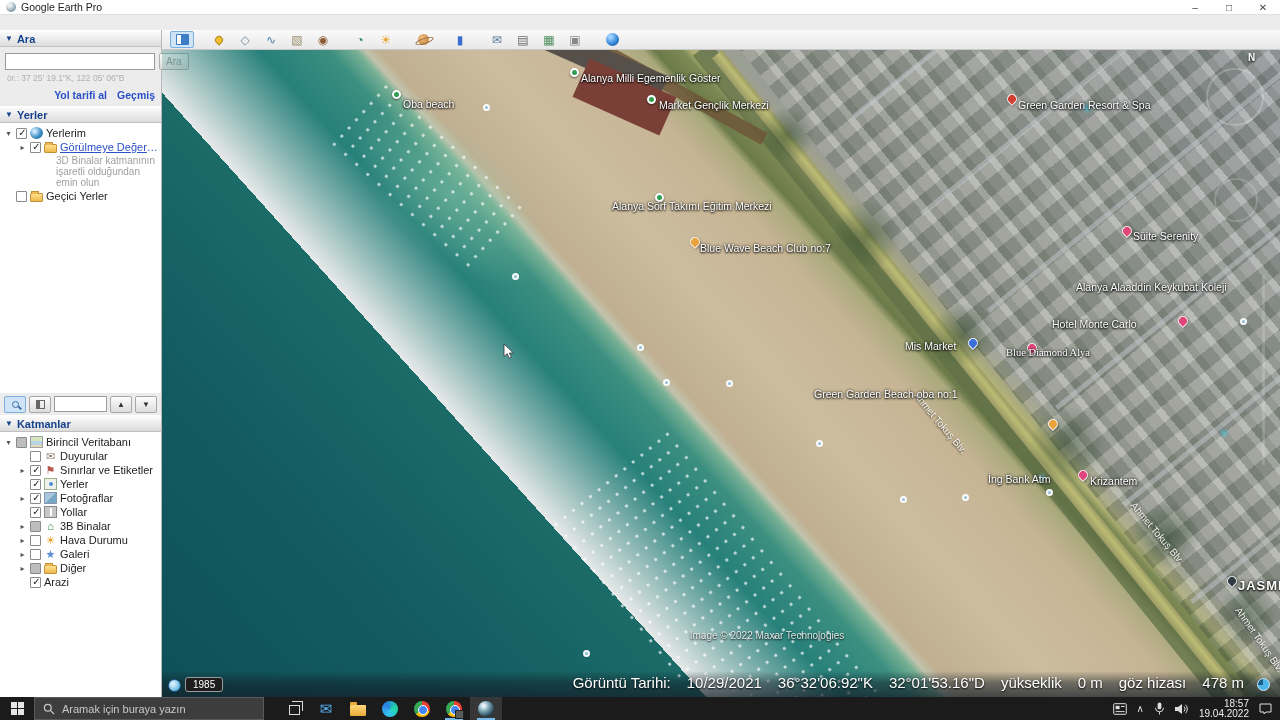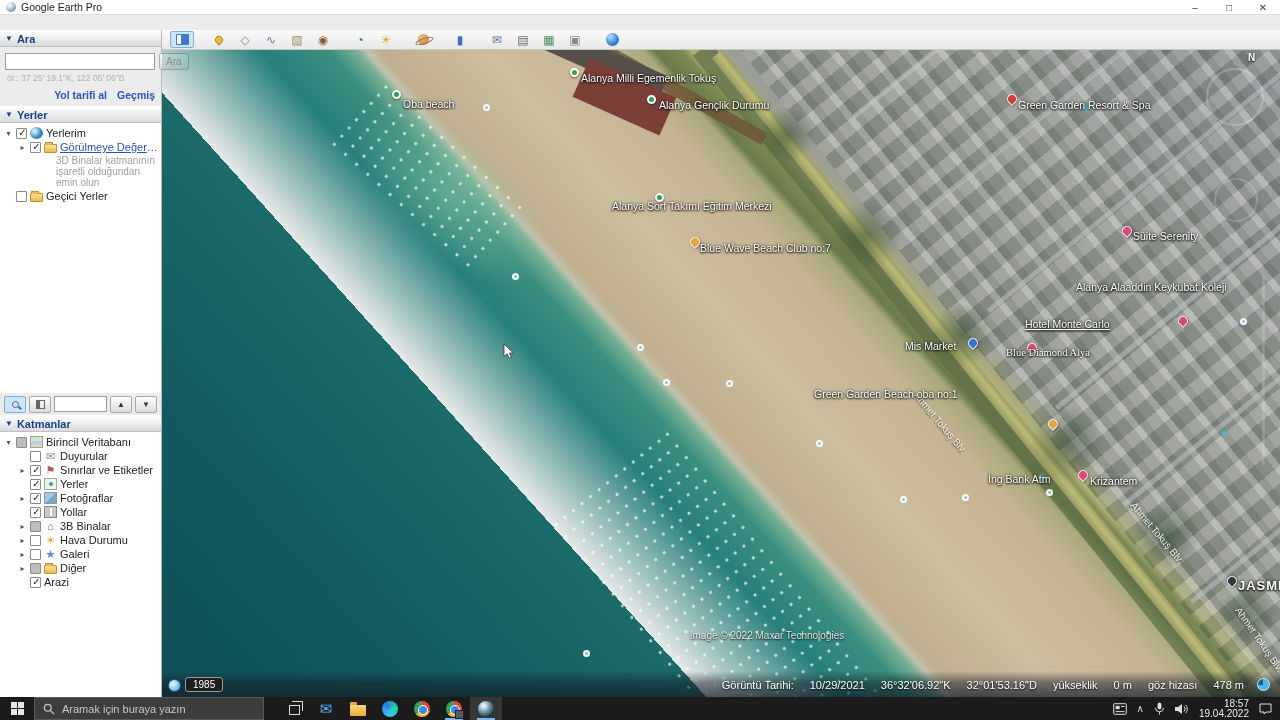--- a/index.html
+++ b/index.html
@@ -124,21 +124,21 @@
   .g-n{left:1086px;top:2px;font-size:10px;font-weight:bold;color:#fff;text-shadow:0 1px 2px #000;z-index:7;}
   .g-ring1{left:1044px;top:18px;width:58px;height:58px;border:2px solid rgba(255,255,255,.22);border-radius:50%;z-index:7;}
   .g-ring2{left:1052px;top:128px;width:44px;height:44px;border:2px solid rgba(255,255,255,.18);border-radius:50%;z-index:7;}
   .g-slider{left:1100px;top:225px;width:3px;height:190px;background:rgba(255,255,255,.16);border-radius:2px;z-index:7;}
 
   .cursor{left:341px;top:294px;z-index:9;}
 
   .attribution{left:455px;top:580px;width:300px;text-align:center;font-size:10px;color:rgba(255,255,255,.85);text-shadow:0 1px 2px #000;z-index:8;}
   .ge-logo{right:8px;bottom:24px;font-size:27px;color:rgba(255,255,255,.92);letter-spacing:.5px;text-shadow:0 1px 3px rgba(0,0,0,.6);z-index:8;}
 
-  .statusbar{left:0;bottom:0;width:1118px;height:26px;background:linear-gradient(to bottom,rgba(18,28,38,0),rgba(18,28,38,.5) 45%,rgba(18,28,38,.72));z-index:9;display:flex;align-items:flex-end;justify-content:flex-end;gap:16px;padding:0 36px 6px 0;font-size:11px;color:#fff;text-shadow:0 1px 2px #000;}
+  .statusbar{left:0;bottom:0;width:1118px;height:26px;background:linear-gradient(to bottom,rgba(18,28,38,0),rgba(18,28,38,.5) 45%,rgba(18,28,38,.72));z-index:9;display:flex;align-items:flex-end;justify-content:flex-end;gap:16px;padding:0 36px 6px 0;font-size:15px;color:#fff;text-shadow:0 1px 2px #000;}
   .statusbar span{position:static;}
   .hist-chip{left:6px;bottom:5px;display:flex;align-items:flex-end;gap:4px;z-index:10;}
   .hist-clock{position:static;width:13px;height:13px;border-radius:50%;background:radial-gradient(circle at 35% 35%,#e8f6ff,#7fc4e8 60%,#2a7fb5);border:1px solid #1a5f8e;}
   .hist-year{position:static;background:#1d1d1d;border:1px solid #9a9a9a;border-radius:3px;color:#fff;font-size:10px;padding:1px 7px;}
   .loader{right:10px;bottom:6px;width:13px;height:13px;border-radius:50%;background:conic-gradient(#4fb6e8 0 75%,#1b5e8a 0);border:1px solid #cfeaff;z-index:10;}
 
   
   .taskbar{position:absolute;left:0;top:697px;width:1280px;height:23px;background:#1b1b1b;display:flex;align-items:center;z-index:20;}
   .start-btn{width:34px;height:23px;display:flex;align-items:center;justify-content:center;flex:none;}
   .win-icon{width:13px;height:13px;background-image:linear-gradient(#e6e6e6,#e6e6e6),linear-gradient(#e6e6e6,#e6e6e6),linear-gradient(#e6e6e6,#e6e6e6),linear-gradient(#e6e6e6,#e6e6e6);background-size:6px 6px;background-position:0 0,7px 0,0 7px,7px 7px;background-repeat:no-repeat;}
@@ -412,28 +412,28 @@
         <span class="mk dot" style="left: 654px; top: 390px;"></span>
         <span class="mk dot" style="left: 738px; top: 446px;"></span>
         <span class="mk dot" style="left: 800px; top: 444px;"></span>
         <span class="mk dot" style="left: 884px; top: 439px;"></span>
         <span class="mk dot" style="left: 421px; top: 600px;"></span>
         <span class="mk dot" style="left: 1078px; top: 268px;"></span>
       </div>
     <div style="position:absolute;left:0;top:0;width:0;height:0">
 
     <span class="mlabel" style="left: 241px; top: 48px;">Oba beach</span>
-        <span class="mlabel" style="left: 419px; top: 22px;">Alanya Milli Egemenlik Tokuş</span>
-        <span class="mlabel" style="left: 497px; top: 49px;">Alanya Gençlik Durumu</span>
+        <span class="mlabel" style="left: 419px; top: 22px;">Alanya Milli Egemenlik Göster</span>
+        <span class="mlabel" style="left: 497px; top: 49px;">Market Gençlik Merkezi</span>
         <span class="mlabel" style="left: 450px; top: 150px;">Alanya Sörf Takımı Eğitim Merkezi</span>
         <span class="mlabel" style="left: 538px; top: 192px;">Blue Wave Beach Club no:7</span>
         <span class="mlabel" style="left: 856px; top: 49px;">Green Garden Resort &amp; Spa</span>
         <span class="mlabel" style="left: 971px; top: 180px;">Süite Serenity</span>
         <span class="mlabel" style="left: 914px; top: 231px;">Alanya Alaaddin Keykubat Koleji</span>
-        <span class="mlabel" style="left: 863px; top: 268px; text-decoration: underline;">Hotel Monte Carlo</span>
+        <span class="mlabel" style="left: 890px; top: 268px;">Hotel Monte Carlo</span>
         <span class="mlabel" style="left: 743px; top: 290px;">Mis Market</span>
         <span class="mlabel" style="left: 844px; top: 297px; font-family: Liberation Serif, serif;">Blue Diamond Alya</span>
         <span class="mlabel" style="left: 652px; top: 338px;">Green Garden Beach oba no:1</span>
         <span class="mlabel" style="left: 826px; top: 423px;">İng Bank Atm</span>
         <span class="mlabel" style="left: 928px; top: 425px;">Krizantem</span>
         <span class="mlabel big" style="left: 1076px; top: 528px;">JASMINE</span>
       </div>
     <div style="position:absolute;left:0;top:0;width:0;height:0">
 
     <span class="rlabel" style="left: 758px; top: 340px; transform: rotate(50deg);">Ahmet Tokuş Blv.</span>

